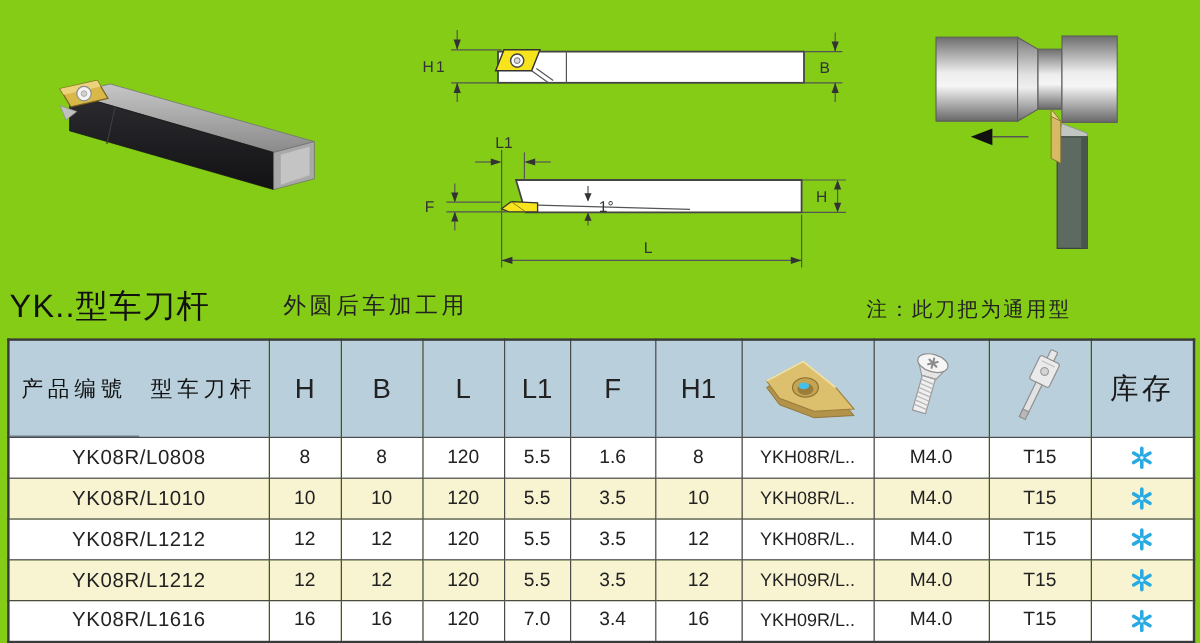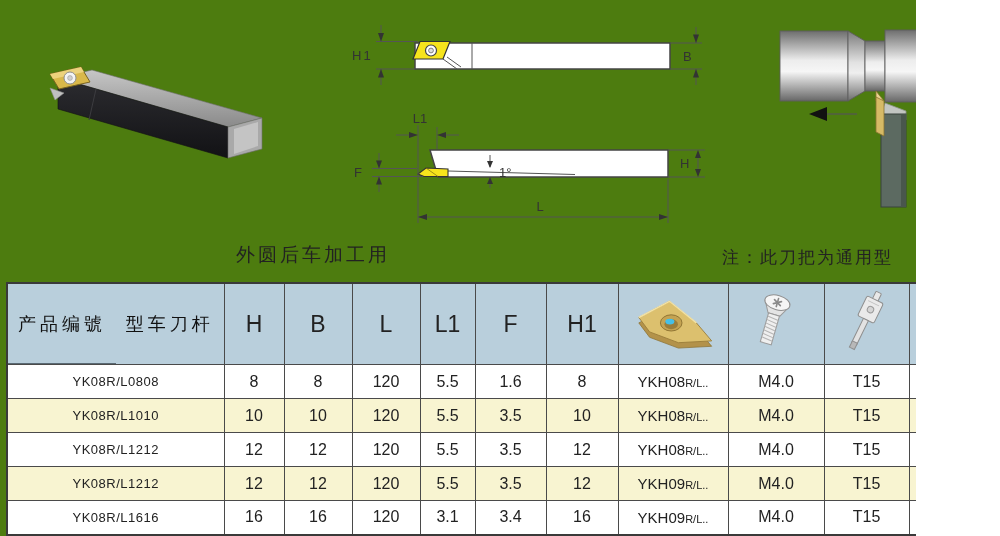--- a/index.html
+++ b/index.html
@@ -1,16 +1,16 @@
 <!DOCTYPE html>
 <html><head>
 <meta charset="utf-8">
 <style>
   html,body{margin:0;padding:0;background:#fff;}
-  .canvas{position:relative;width:916px;height:536px;background:#4d7c0f;overflow:hidden;
+  .canvas{position:relative;width:1000px;height:536px;background:#84cc16;overflow:hidden;
           font-family:"Liberation Sans","DejaVu Sans",sans-serif;color:#1a1a1a;}
   .abs{position:absolute;}
 
   
   .page-title{left:8px;top:237px;font-size:27px;letter-spacing:1px;color:#111;}
   .usage-label{left:236px;top:242px;font-size:19px;letter-spacing:3px;color:#222;}
   .note-label{left:722px;top:246px;font-size:17px;letter-spacing:2px;color:#222;}
 
   
   table.ptable{position:absolute;left:6px;top:282px;width:988px;border-collapse:collapse;
@@ -19,24 +19,24 @@
   .ptable thead tr{height:80px;}
   .ptable thead th{background:#b9cfdc;font-weight:normal;}
   .ptable tbody tr{height:34px;background:#ffffff;}
   .ptable tbody tr:nth-child(even){background:#f8f4d1;}
   .code-head{display:flex;flex-direction:row;height:80px;}
   .code-head > div{flex:1;display:flex;align-items:center;justify-content:center;
                    font-size:18px;letter-spacing:4px;color:#111;}
   .code-head .code-top{border-bottom:1.5px solid #5a6a74;}
   th.dim{font-size:23px;color:#222;}
   th.stock-h{font-size:24px;letter-spacing:3px;}
-  td.code{font-size:13px;letter-spacing:.5px;color:#222;}
+  td.code{font-size:17px;letter-spacing:.5px;color:#222;}
   td.num{font-size:16px;color:#222;}
   td.insert-cell{font-size:15px;color:#222;}
-  td.insert-cell .sfx{font-size:11px;}
+  td.insert-cell .sfx{font-size:15px;}
   td.icon-cell svg{vertical-align:middle;}
 
   
   .dline{stroke:#555;stroke-width:1;fill:none;}
   .dbar{stroke:#444;stroke-width:1.5;fill:#ffffff;}
   .dtext{fill:#333;font-size:13px;font-family:"Liberation Sans","DejaVu Sans",sans-serif;}
   .ah{fill:#333;stroke:none;}
 </style>
 </head>
 <body>
@@ -161,20 +161,21 @@
     </g>
     <g>
       <polygon points="121,104 125,93 146,101 146,110" fill="#c2c6c2" stroke="#8e938e" stroke-width="0.8"></polygon>
       <rect x="121" y="104" width="25" height="93" fill="#5c6a61" stroke="#39423c" stroke-width="1"></rect>
       <rect x="141" y="104" width="5" height="93" fill="#49564d" stroke="none"></rect>
       <polygon points="116,81 124,91 116,91" fill="#e9d490" stroke="#8a7430" stroke-width="0.8"></polygon>
       <polygon points="116,87 124,91 124,126 116,122" fill="#d6ba66" stroke="#8a7430" stroke-width="0.8"></polygon>
     </g>
   </svg>
 
+  <div class="abs page-title">YK..型车刀杆</div>
   <div class="abs usage-label">外圆后车加工用</div>
   <div class="abs note-label">注：此刀把为通用型</div>
 
   <table class="ptable">
     <colgroup>
       <col style="width:217px">
         <col style="width:60px">
         <col style="width:68px">
         <col style="width:68px">
       <col style="width:55px">
@@ -334,21 +335,21 @@
               </g>
               <circle cx="12" cy="12" r="1.7" fill="#fff" opacity="0.85"></circle>
             </svg>
         </td>
       </tr>
       <tr>
         <td class="code">YK08R/L1616</td>
         <td class="num">16</td>
         <td class="num">16</td>
         <td class="num">120</td>
-        <td class="num">3.1</td>
+        <td class="num">7.0</td>
         <td class="num">3.4</td>
         <td class="num">16</td>
         <td class="insert-cell"><span>YKH09</span><span class="sfx">R/L..</span></td>
         <td class="num">M4.0</td>
         <td class="num">T15</td>
         <td class="icon-cell">
           <svg width="21" height="21" viewBox="0 0 24 24">
               <g stroke="#29abe2" stroke-width="3.4" stroke-linecap="round">
                 <line x1="12" y1="3" x2="12" y2="21"></line>
                 <line x1="4.2" y1="7.5" x2="19.8" y2="16.5"></line>

